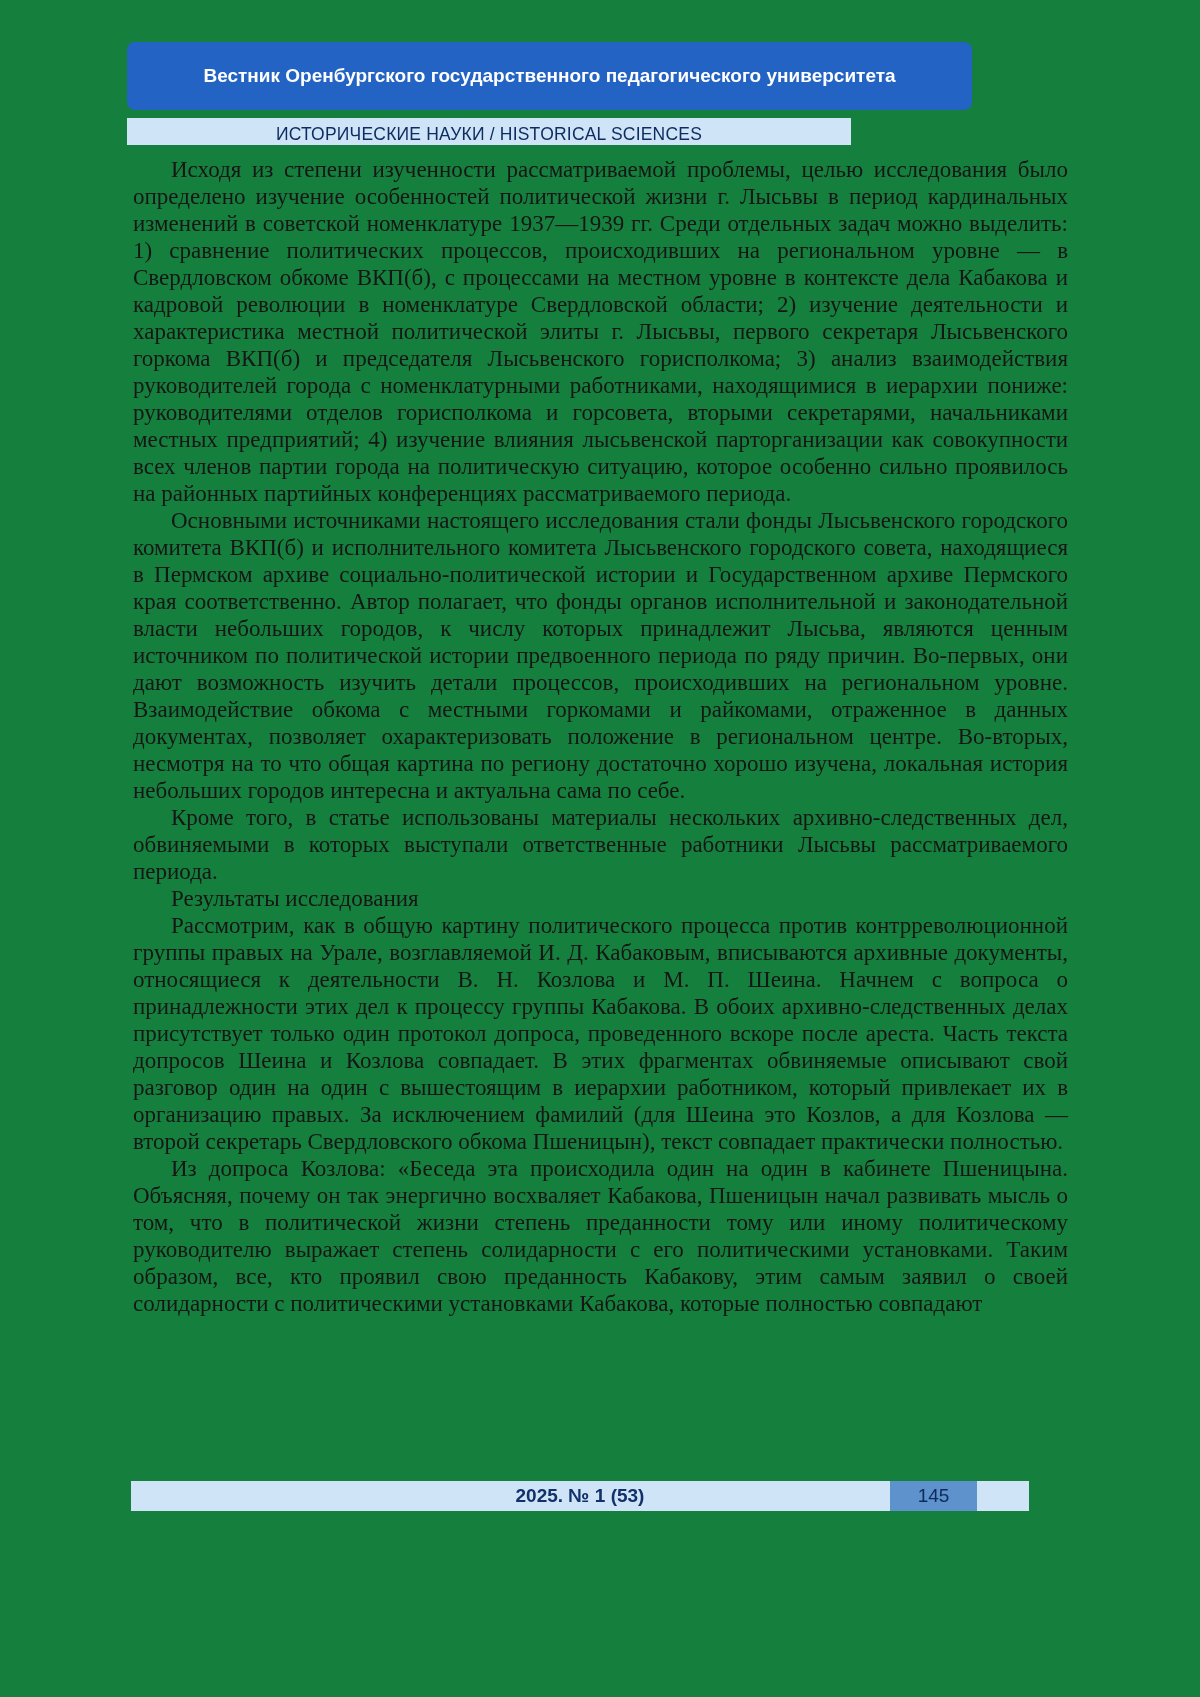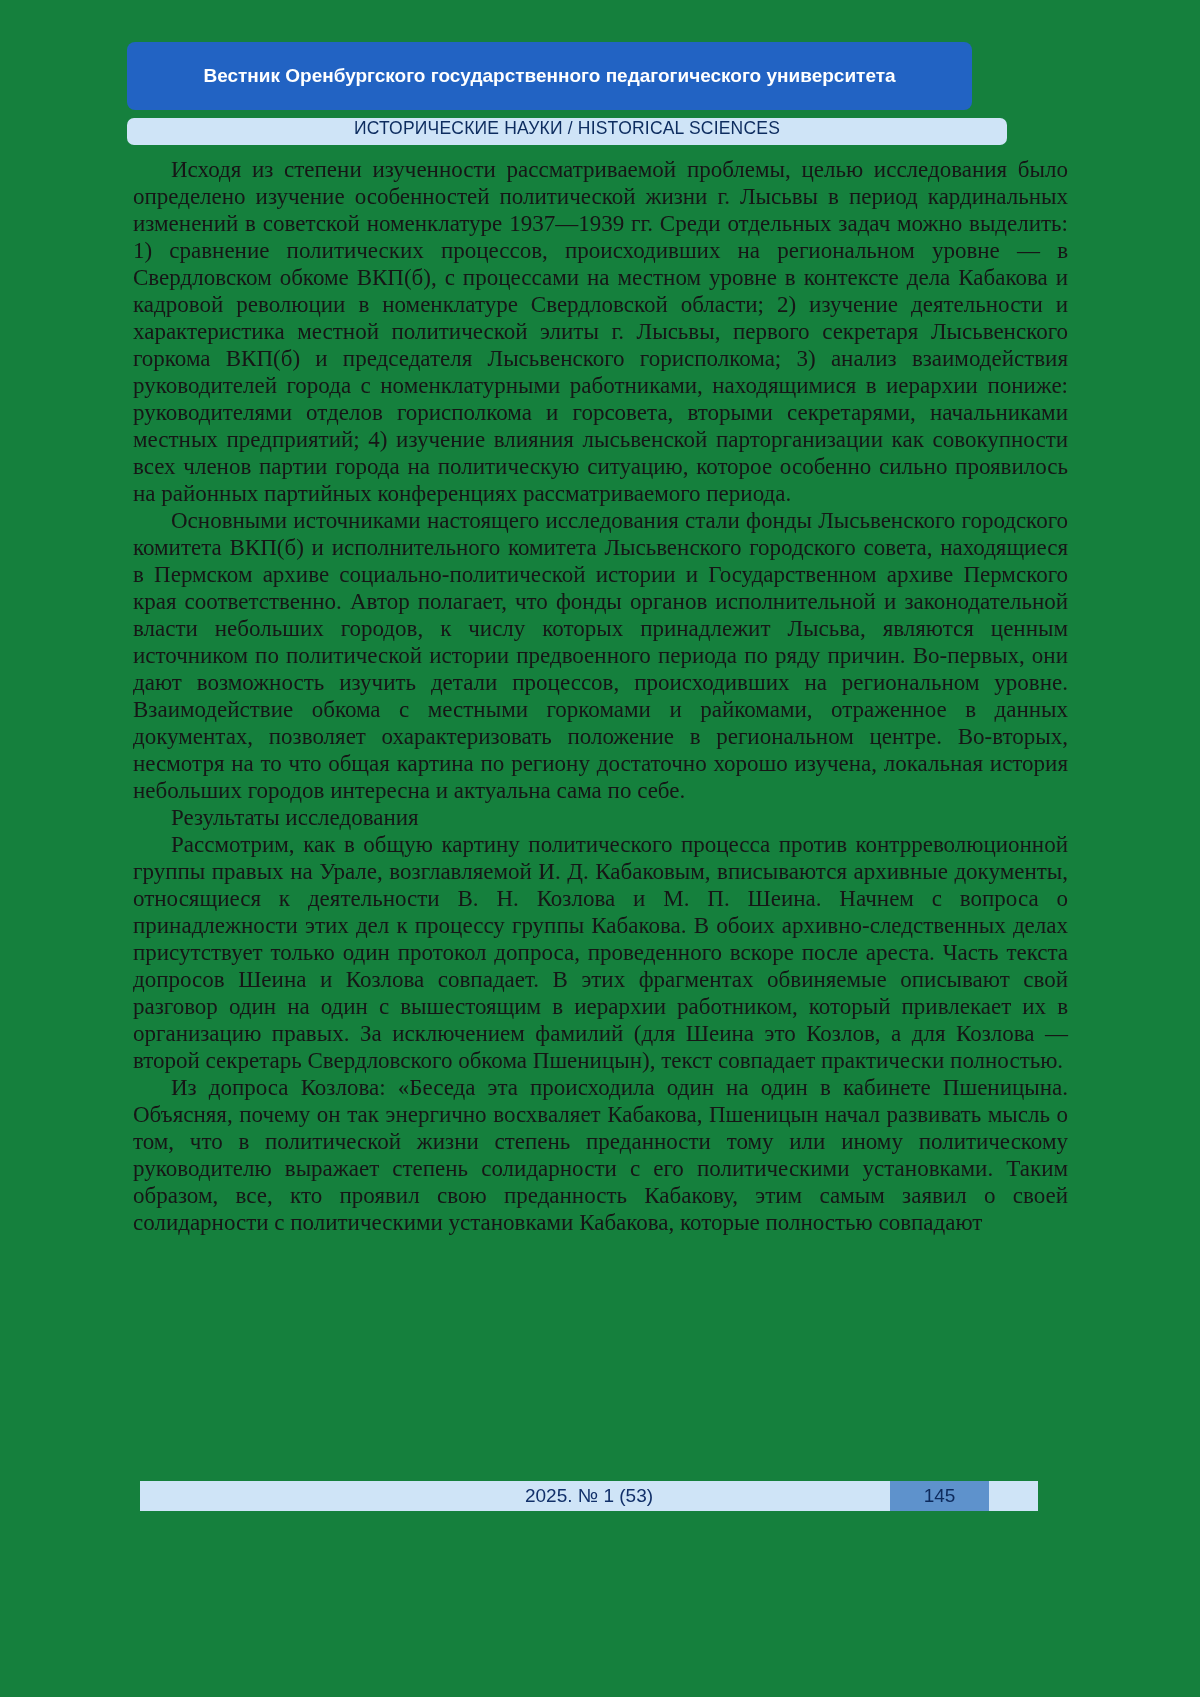--- a/index.html
+++ b/index.html
@@ -42,27 +42,26 @@
     font-size: 18px;
     line-height: 21px;
     white-space: nowrap;
   }
 
   
   .section-bar {
     position: absolute;
     left: 127px;
     top: 118px;
-    width: 880px;
+    width: 724px;
     height: 27px;
     background: #cfe4f7;
     display: flex;
-    align-items: flex-start;
+    align-items: flex-end;
     justify-content: center;
-    border-radius: 7px;
   }
   .section-label {
     font-family: "Liberation Sans", sans-serif;
     font-size: 17.5px;
     color: #0d2c5f;
     letter-spacing: 0.2px;
     white-space: nowrap;
   }
 
   
@@ -81,40 +80,41 @@
   .article p {
     margin: 0;
     text-indent: 38px;
   }
   .article p.no-indent { text-indent: 0; }
   .article p.results-heading { font-weight: normal; }
 
   
   .footer-bar {
     position: absolute;
-    left: 140px;
+    left: 131px;
     top: 1481px;
     width: 898px;
     height: 30px;
     background: #cfe4f7;
     display: flex;
     align-items: center;
     justify-content: center;
+    font-weight: bold;
   }
   .issue-label {
     font-family: "Liberation Sans", sans-serif;
     font-size: 19px;
     color: #12306a;
     white-space: nowrap;
   }
   .page-number-box {
     position: absolute;
     left: 890px;
     top: 1481px;
-    width: 99px;
+    width: 87px;
     height: 30px;
     background: #5e92cc;
     display: flex;
     align-items: center;
     justify-content: center;
   }
   .page-number {
     font-family: "Liberation Sans", sans-serif;
     font-size: 19px;
     color: #0d2a5c;
@@ -129,20 +129,21 @@
     <div class="header-title">Вестник Оренбургского государственного педагогического университета</div>
   </div>
 
   <div class="section-bar">
     <span class="section-label">ИСТОРИЧЕСКИЕ НАУКИ / HISTORICAL SCIENCES</span>
   </div>
 
   <div class="article" lang="ru">
     <p>Исходя из степени изученности рассматриваемой проблемы, целью исследования было определено изучение особенностей политической жизни г. Лысьвы в период кардинальных изменений в советской номенклатуре 1937—1939 гг. Среди отдельных задач можно выделить: 1) сравнение политических процессов, происходивших на региональном уровне — в Свердловском обкоме ВКП(б), с процессами на местном уровне в контексте дела Кабакова и кадровой революции в номенклатуре Свердловской области; 2) изучение деятельности и характеристика местной политической элиты г. Лысьвы, первого секретаря Лысьвенского горкома ВКП(б) и председателя Лысьвенского горисполкома; 3) анализ взаимодействия руководителей города с номенклатурными работниками, находящимися в иерархии пониже: руководителями отделов горисполкома и горсовета, вторыми секретарями, начальниками местных предприятий; 4) изучение влияния лысьвенской парторганизации как совокупности всех членов партии города на политическую ситуацию, которое особенно сильно проявилось на районных партийных конференциях рассматриваемого периода.</p>
     <p>Основными источниками настоящего исследования стали фонды Лысьвенского городского комитета ВКП(б) и исполнительного комитета Лысьвенского городского совета, находящиеся в Пермском архиве социально-политической истории и Государственном архиве Пермского края соответственно. Автор полагает, что фонды органов исполнительной и законодательной власти небольших городов, к числу которых принадлежит Лысьва, являются ценным источником по политической истории предвоенного периода по ряду причин. Во-первых, они дают возможность изучить детали процессов, происходивших на региональном уровне. Взаимодействие обкома с местными горкомами и райкомами, отраженное в данных документах, позволяет охарактеризовать положение в региональном центре. Во-вторых, несмотря на то что общая картина по региону достаточно хорошо изучена, локальная история небольших городов интересна и актуальна сама по себе.</p>
+    <p>Кроме того, в статье использованы материалы нескольких архивно-следственных дел, обвиняемыми в которых выступали ответственные работники Лысьвы рассматриваемого периода.</p>
     <p class="results-heading">Результаты исследования</p>
     <p>Рассмотрим, как в общую картину политического процесса против контрреволюционной группы правых на Урале, возглавляемой И. Д. Кабаковым, вписываются архивные документы, относящиеся к деятельности В. Н. Козлова и М. П. Шеина. Начнем с вопроса о принадлежности этих дел к процессу группы Кабакова. В обоих архивно-следственных делах присутствует только один протокол допроса, проведенного вскоре после ареста. Часть текста допросов Шеина и Козлова совпадает. В этих фрагментах обвиняемые описывают свой разговор один на один с вышестоящим в иерархии работником, который привлекает их в организацию правых. За исключением фамилий (для Шеина это Козлов, а для Козлова — второй секретарь Свердловского обкома Пшеницын), текст совпадает практически полностью.</p>
     <p>Из допроса Козлова: «Беседа эта происходила один на один в кабинете Пшеницына. Объясняя, почему он так энергично восхваляет Кабакова, Пшеницын начал развивать мысль о том, что в политической жизни степень преданности тому или иному политическому руководителю выражает степень солидарности с его политическими установками. Таким образом, все, кто проявил свою преданность Кабакову, этим самым заявил о своей солидарности с политическими установками Кабакова, которые полностью совпадают</p>
   </div>
 
   <div class="footer-bar">
     <span class="issue-label">2025. № 1 (53)</span>
   </div>
 
   <div class="page-number-box">

